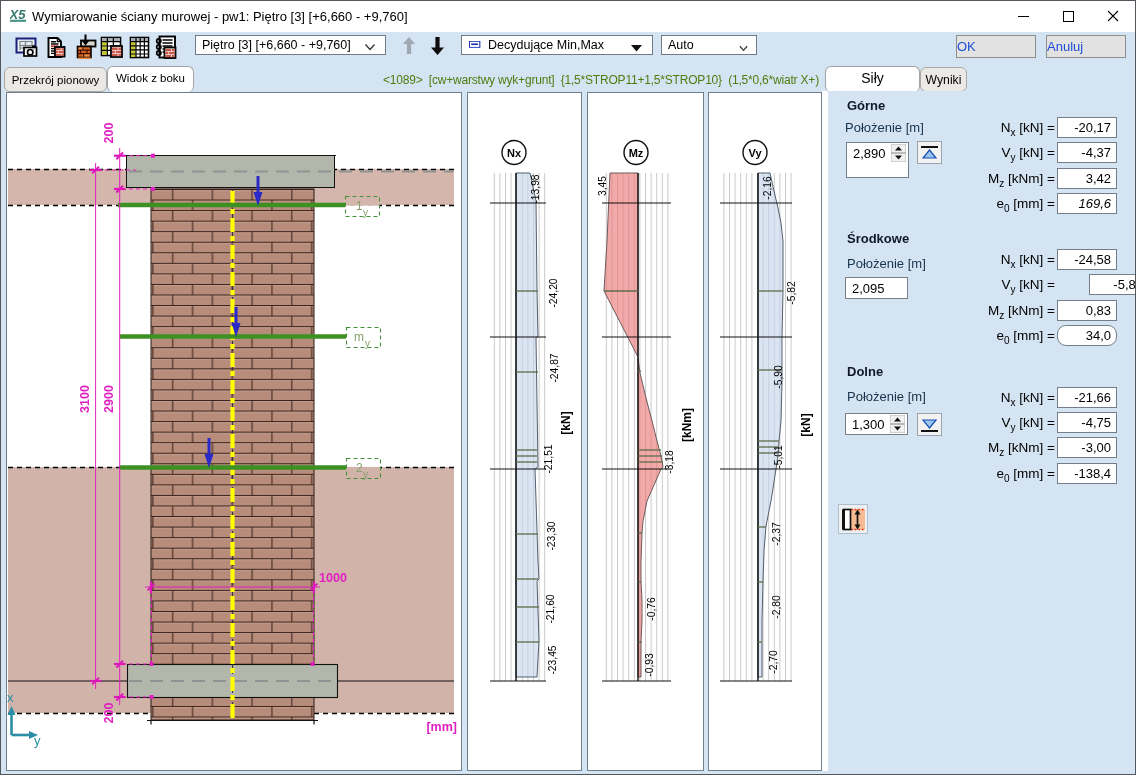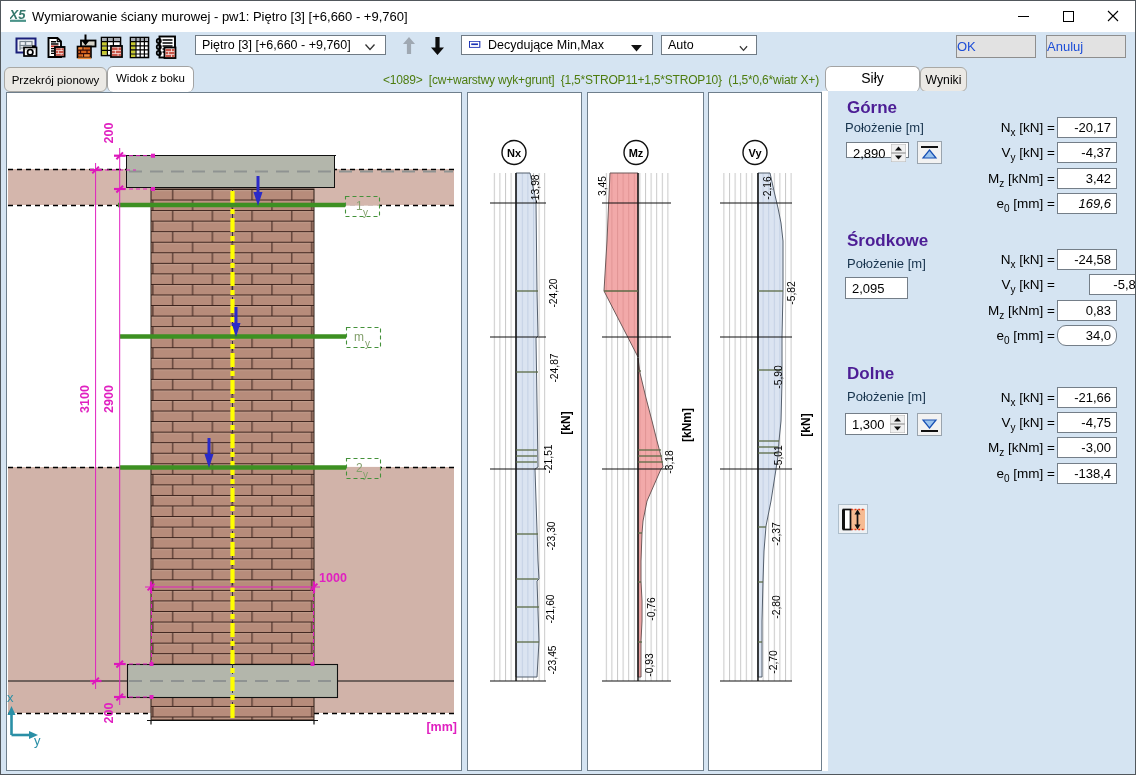--- a/index.html
+++ b/index.html
@@ -20,21 +20,21 @@
          font-size:13px; text-align:left; line-height:21px; color:#1d4ed8; }
   
   .tab { top:66px; height:25px; font-size:13px; text-align:center;border-radius:6px; }
   .tab-uns { background:#ebe9e5; border:1px solid #aaa9a5; line-height:24px; }
   .tab-sel { background:#ffffff; border:1px solid #a3a3a3; border-bottom:none; line-height:23px; top:65px; height:26px;}
   #loadcase { left:382px; top:72px; font-size:12px; letter-spacing:-0.2px; color:#4d7c0f; white-space:nowrap; }
   
   .panel { background:#fff; border:1px solid #6f7f8c; }
   
   #rightpanel { left:827px; top:90px; width:308px; height:684px; background:#d5e4f2; }
-  .sechead { font-size:17px; font-weight:bold; color:#4c1d95; }
+  .sechead { font-size:13px; font-weight:bold; color:#0f172a; }
   .lbl { font-size:13px; color:#16324c; }
   .vlabel { font-size:13.5px; color:#000; text-align:right; }
   .vbox { background:#fff; border:1px solid #747e88; width:60px; height:21px; font-size:13px;
           text-align:right; padding:2px 5px 0 0; color:#000; }
   sub { font-size:10px; }
 </style>
 </head>
 <body>
 
 <div class="abs" id="titlebar"></div>
@@ -348,21 +348,21 @@
     <text x="778" y="456" transform="rotate(-90 778 456)" text-anchor="middle" dominant-baseline="middle">-5,01</text>
     <text x="776" y="533" transform="rotate(-90 776 533)" text-anchor="middle" dominant-baseline="middle">-2,37</text>
     <text x="776" y="606" transform="rotate(-90 776 606)" text-anchor="middle" dominant-baseline="middle">-2,80</text>
     <text x="773" y="661" transform="rotate(-90 773 661)" text-anchor="middle" dominant-baseline="middle">-2,70</text>
     <text x="806" y="424" transform="rotate(-90 806 424)" text-anchor="middle" dominant-baseline="middle" font-weight="bold" font-size="12">[kN]</text>
   </g>
 </svg>
 
 <div class="abs sechead" style="left:846px; top:97px;">Górne</div>
 <div class="abs lbl" style="left:844px; top:119px;">Położenie [m]</div>
-<div class="abs" style="left:845px; top:141px; width:63px; height:16px; background:#fff; border:1px solid #747e88;">
+<div class="abs" style="left:845px; top:141px; width:63px; height:36px; background:#fff; border:1px solid #747e88;">
   <span class="abs" style="left:6px; top:3px; font-size:13px;">2,890</span>
   <svg class="abs" style="right:2px; top:1px;" width="15" height="18" viewBox="0 0 15 18">
     <rect x="0" y="0" width="15" height="8.6" fill="#f0f0f0" stroke="#b5b5b5" stroke-width="1"></rect>
     <rect x="0" y="9.4" width="15" height="8.6" fill="#f0f0f0" stroke="#b5b5b5" stroke-width="1"></rect>
     <path d="M7.5 2.5 L11 6.5 L4 6.5 Z" fill="#111"></path>
     <path d="M7.5 15.5 L11 11.5 L4 11.5 Z" fill="#111"></path>
   </svg>
 </div>
 <div class="abs" style="left:916px; top:140px; width:25px; height:23px; background:#f2f2f2; border:1px solid #9aa4ae;">
   <svg class="abs" style="left:2px; top:3px;" width="19" height="16" viewBox="0 0 19 16">

